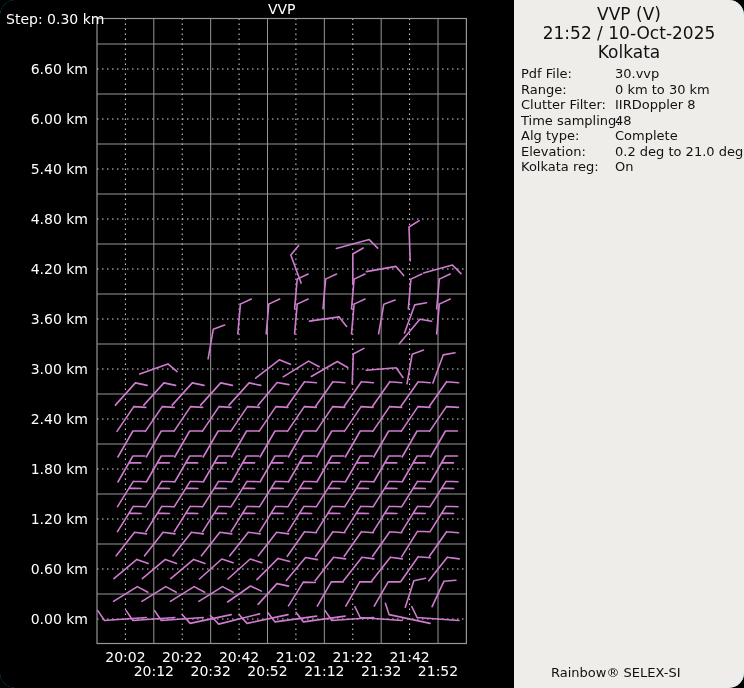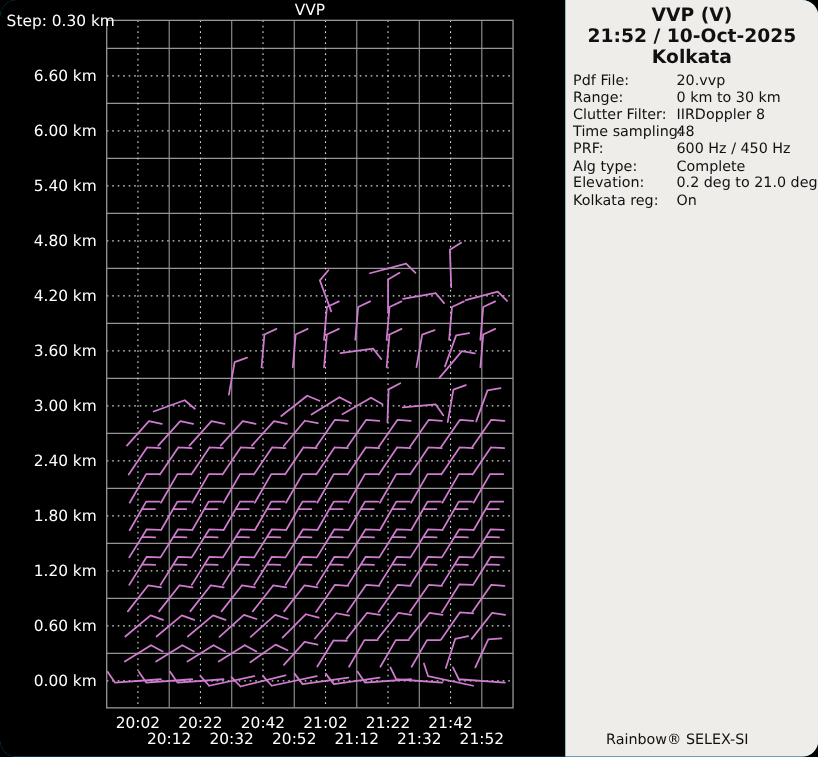--- a/index.html
+++ b/index.html
@@ -8,21 +8,21 @@
     font-family:"DejaVu Sans","Liberation Sans",sans-serif;
     background:#0ea5e9;
     border-radius:15px;
   }
   #plot-region{position:absolute;left:0;top:0;width:514px;height:688px;background:#000;}
   #plot-svg{position:absolute;left:0;top:0;}
   #info-panel{
     position:absolute;left:514px;top:0;width:230px;height:688px;
     background:#eeede9;color:#111;
   }
-  .panel-header{text-align:center;padding-top:5px;font-weight:bold;}
+  .panel-header{text-align:center;padding-top:5px;}
   .panel-header div{font-size:17px;line-height:19px;color:#111;}
   .param-list{position:absolute;left:7px;top:66px;right:4px;}
   .param-row{display:flex;font-size:13px;line-height:15.5px;}
   .param-key{width:94px;flex:0 0 auto;white-space:nowrap;}
   .param-value{flex:1 1 auto;white-space:nowrap;}
   .brand{position:absolute;left:9px;top:665px;font-size:13px;color:#111;margin-left:28px;}
   svg text{font-family:"DejaVu Sans","Liberation Sans",sans-serif;}
 </style>
 </head>
 <body>
@@ -252,37 +252,33 @@
 
   <div id="info-panel" style="background: rgb(238, 237, 233);">
     <div class="panel-header">
       <div>VVP (V)</div>
       <div>21:52 / 10-Oct-2025</div>
       <div>Kolkata</div>
     </div>
     <div class="param-list" id="param-list">
         <div class="param-row">
           <span class="param-key">Pdf File:</span>
-          <span class="param-value">20.vvp</span>
+          <span class="param-value">30.vvp</span>
         </div>
         <div class="param-row">
           <span class="param-key">Range:</span>
           <span class="param-value">0 km to 30 km</span>
         </div>
         <div class="param-row">
           <span class="param-key">Clutter Filter:</span>
           <span class="param-value">IIRDoppler 8</span>
         </div>
         <div class="param-row">
           <span class="param-key">Time sampling:</span>
           <span class="param-value">48</span>
-        </div>
-        <div class="param-row">
-          <span class="param-key">PRF:</span>
-          <span class="param-value">600 Hz / 450 Hz</span>
         </div>
         <div class="param-row">
           <span class="param-key">Alg type:</span>
           <span class="param-value">Complete</span>
         </div>
         <div class="param-row">
           <span class="param-key">Elevation:</span>
           <span class="param-value">0.2 deg to 21.0 deg</span>
         </div>
         <div class="param-row">

